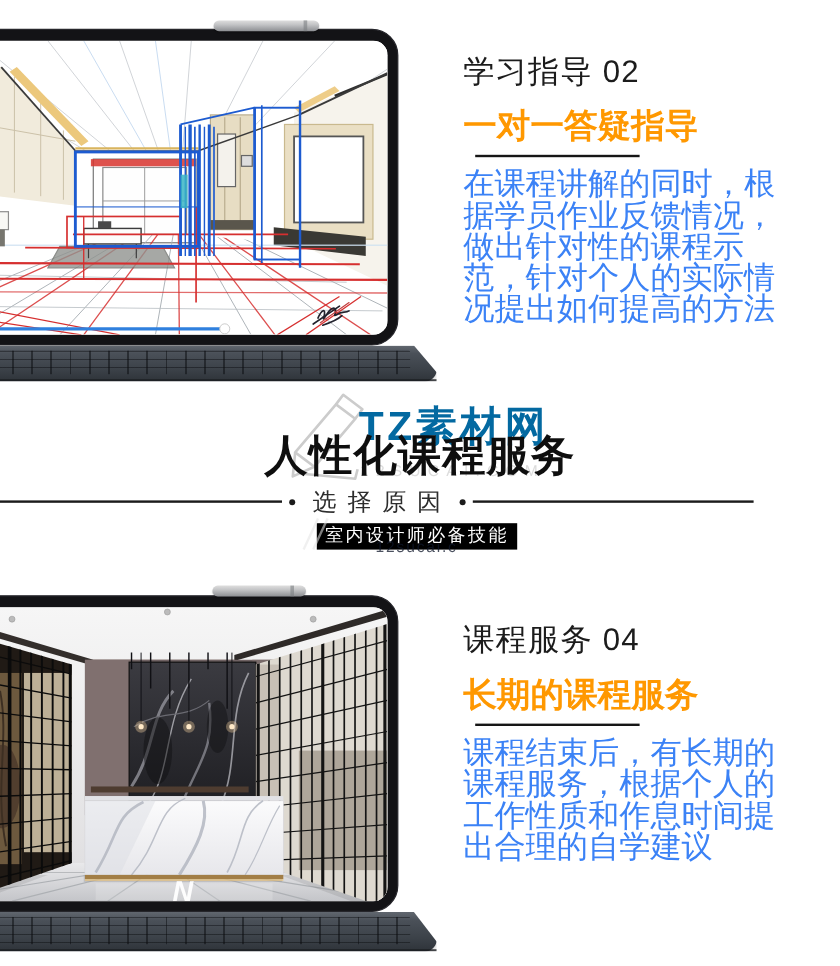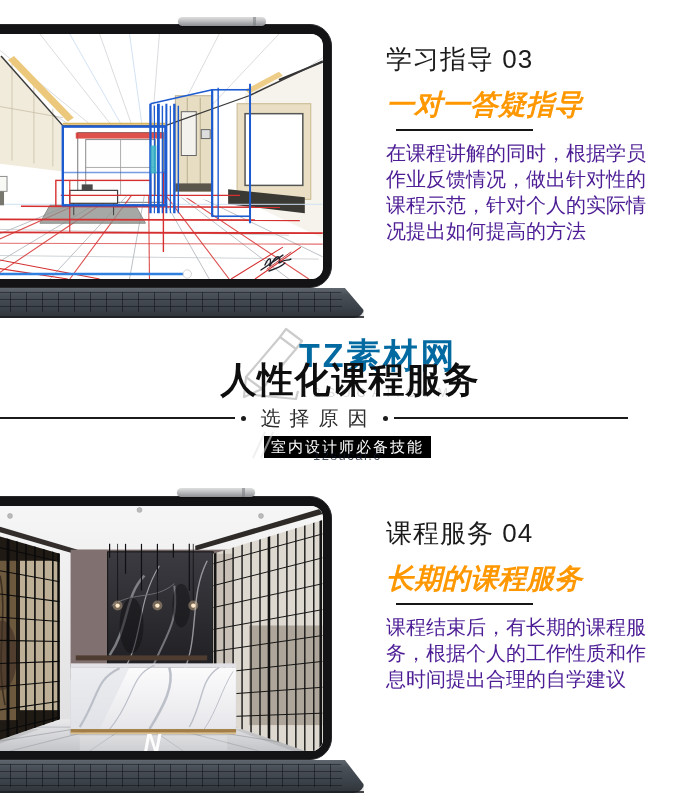--- a/index.html
+++ b/index.html
@@ -24,23 +24,23 @@
       box-shadow:0 3px 4px rgba(0,0,0,.18);}
   .kb .keys{position:absolute;left:6px;right:22px;top:4px;bottom:6px;border-radius:2px;
       background:
         repeating-linear-gradient(90deg,rgba(10,12,15,.50) 0 1.5px,transparent 1.5px 16px),
         repeating-linear-gradient(180deg,rgba(10,12,15,.45) 0 1px,transparent 1px 7px);}
   .kb::after{content:"";position:absolute;left:0;right:0;bottom:0;height:2px;
       background:#1a1d21;opacity:.8;}
   
   .tb{position:absolute;left:386px;width:300px;}
   .tb .h{font-size:26px;line-height:31px;color:#1c1c1c;font-weight:500;letter-spacing:1px;}
-  .tb .sub{margin-top:13px;font-size:28px;line-height:34px;font-weight:700;color:#ff9800;font-style:italic;}
+  .tb .sub{margin-top:13px;font-size:28px;line-height:34px;font-weight:700;color:#ff9800;}
   .tb .rule{margin:7px 0 0 10px;width:137px;height:2px;background:#161616;}
-  .tb p{margin:9px 0 0 0;width:276px;font-size:20px;line-height:26px;color:#4c1d95;}
+  .tb p{margin:9px 0 0 0;width:276px;font-size:26px;line-height:26px;color:#3b82f6;}
   
   .wm-logo{position:absolute;left:299px;top:333px;z-index:0;font-size:34px;font-weight:800;
            letter-spacing:3px;color:#0369a1;}
   .wm-url{position:absolute;left:300px;top:385px;z-index:0;font-size:13px;letter-spacing:6px;
           color:#dcdcdc;}
   .wm-pencil{position:absolute;left:236px;top:325px;z-index:0;}
   .wm-pencil2{position:absolute;left:249px;top:430px;z-index:3;opacity:.55;}
   .big-title{position:absolute;left:0;top:356px;width:700px;z-index:2;text-align:center;
              font-size:36px;font-weight:900;color:#0e0e0e;letter-spacing:1px;}
   .divider{position:absolute;left:0;top:406px;width:628px;height:24px;z-index:2;
@@ -203,21 +203,21 @@
         </svg>
       </div>
     </div>
     <div class="pencil" style="left:178px;top:17px;width:88px;"></div>
     <div class="kb" style="left:-60px;top:288px;width:424px;">
         <div class="keys"></div>
       </div>
   </div>
 
   <div class="tb" style="top:44px;">
-    <div class="h">学习指导 03</div>
+    <div class="h">学习指导 02</div>
     <div class="sub">一对一答疑指导</div>
     <div class="rule"></div>
     <p>在课程讲解的同时，根据学员作业反馈情况，做出针对性的课程示范，针对个人的实际情况提出如何提高的方法</p>
   </div>
 
   <svg class="wm-pencil" width="74" height="80" viewBox="0 0 74 80">
     <g fill="none" stroke="#cccccc" stroke-width="2.2" stroke-linejoin="round">
       <path d="M10,52 L44,12 L60,24 L26,64 Z"></path>
       <path d="M44,12 L50,4 L66,16 L60,24"></path>
       <path d="M26,64 L8,72 L10,52"></path>

